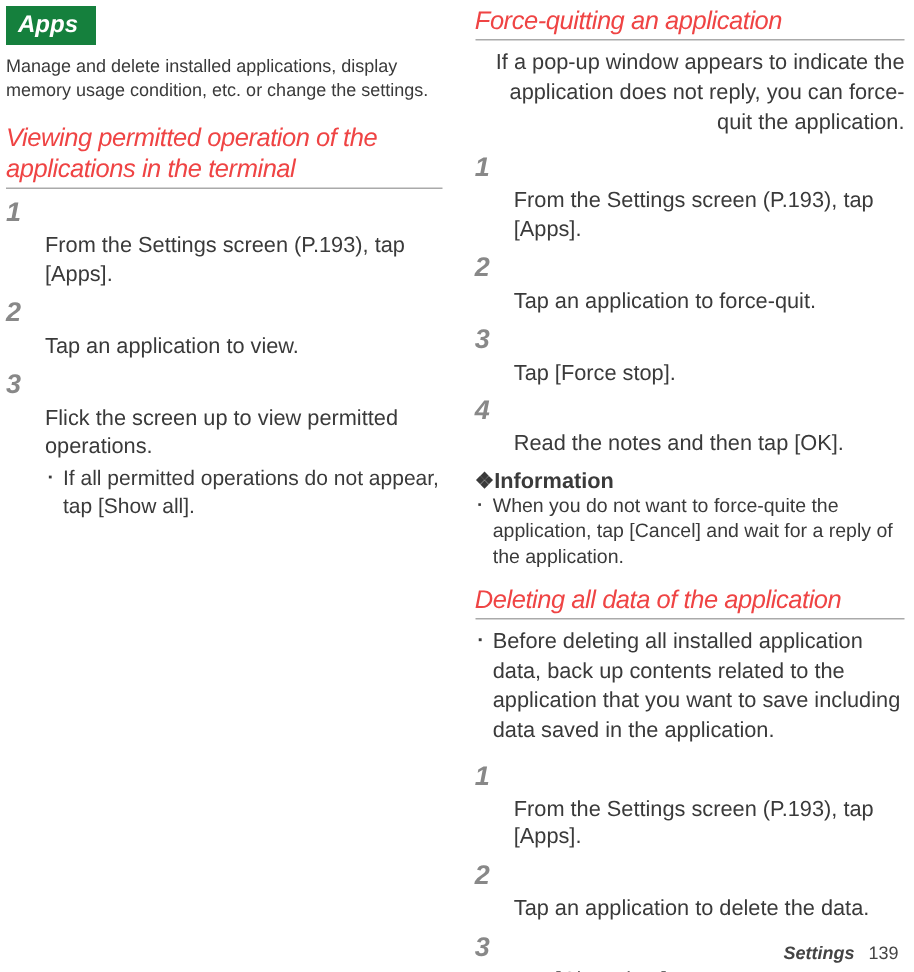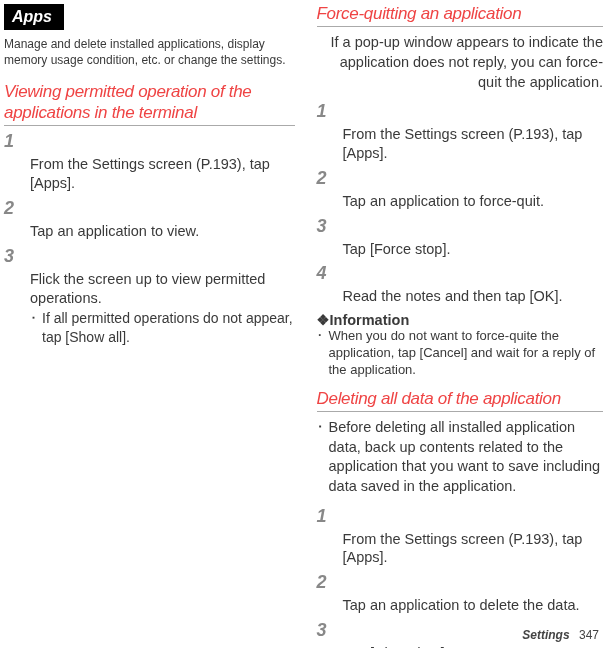--- a/index.html
+++ b/index.html
@@ -12,21 +12,21 @@
     display: flex;
     position: relative;
   }
   .col {
     width: 50%;
     padding: 4px 10px 0 4px;
   }
   .col.right { padding: 4px 6px 0 12px; }
   .section-tab {
     display: inline-block;
-    background: #000000;
+    background: #15803d;
     color: #fff;
     font-weight: bold;
     font-size: 16px;
     padding: 4px 12px 4px 8px;
     margin-bottom: 6px;
     font-style: italic;
   }
   .intro {
     font-size: 12px;
     line-height: 1.35;
@@ -200,14 +200,14 @@
   <div class="step">
     <div class="step-num">4</div>
     <div class="step-body">
         <div class="step-main">Read the notes and then tap [OK].</div>
       </div>
   </div>
 </div>
 
 <div class="footer">
   <span class="label">Settings</span>
-  <span>347</span>
+  <span>139</span>
 </div>
 
 </body></html>

